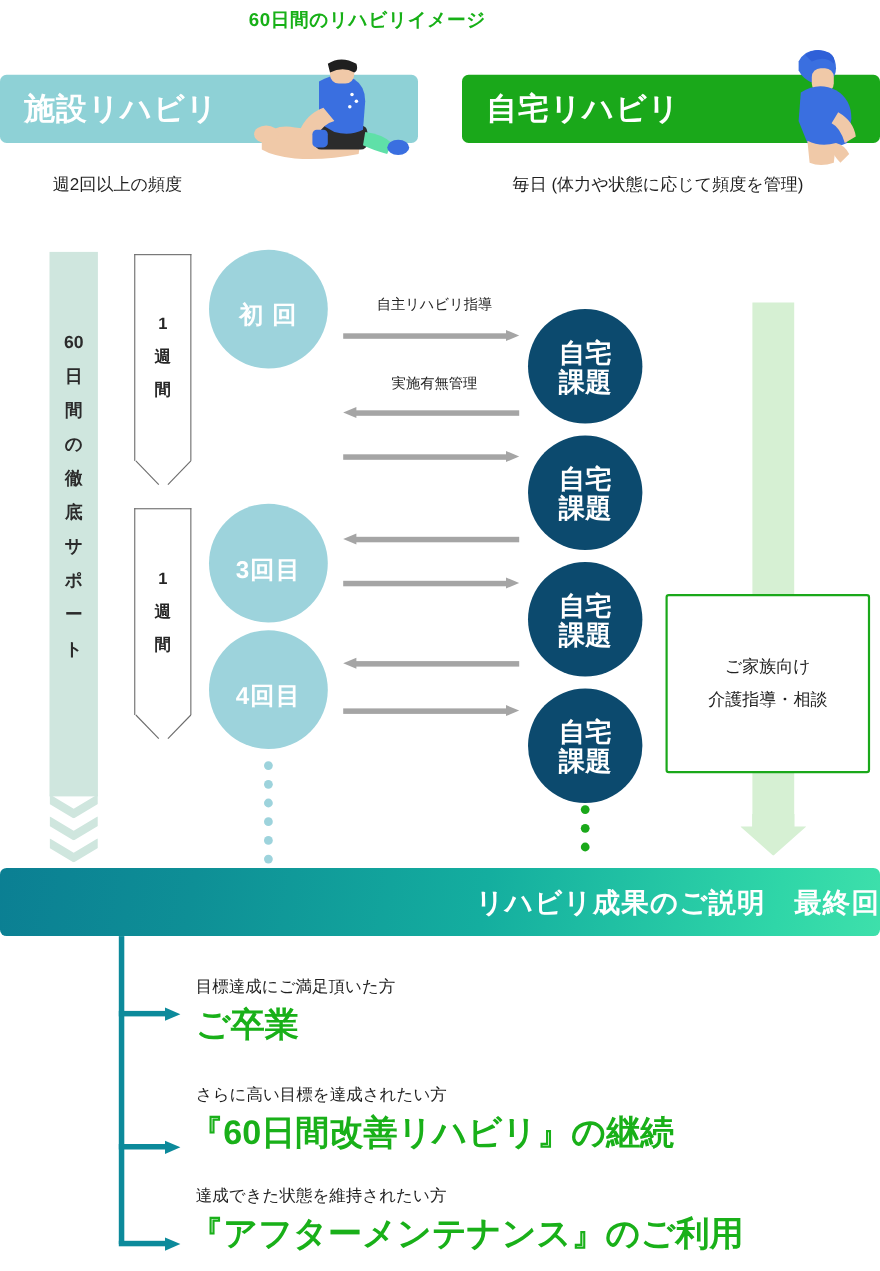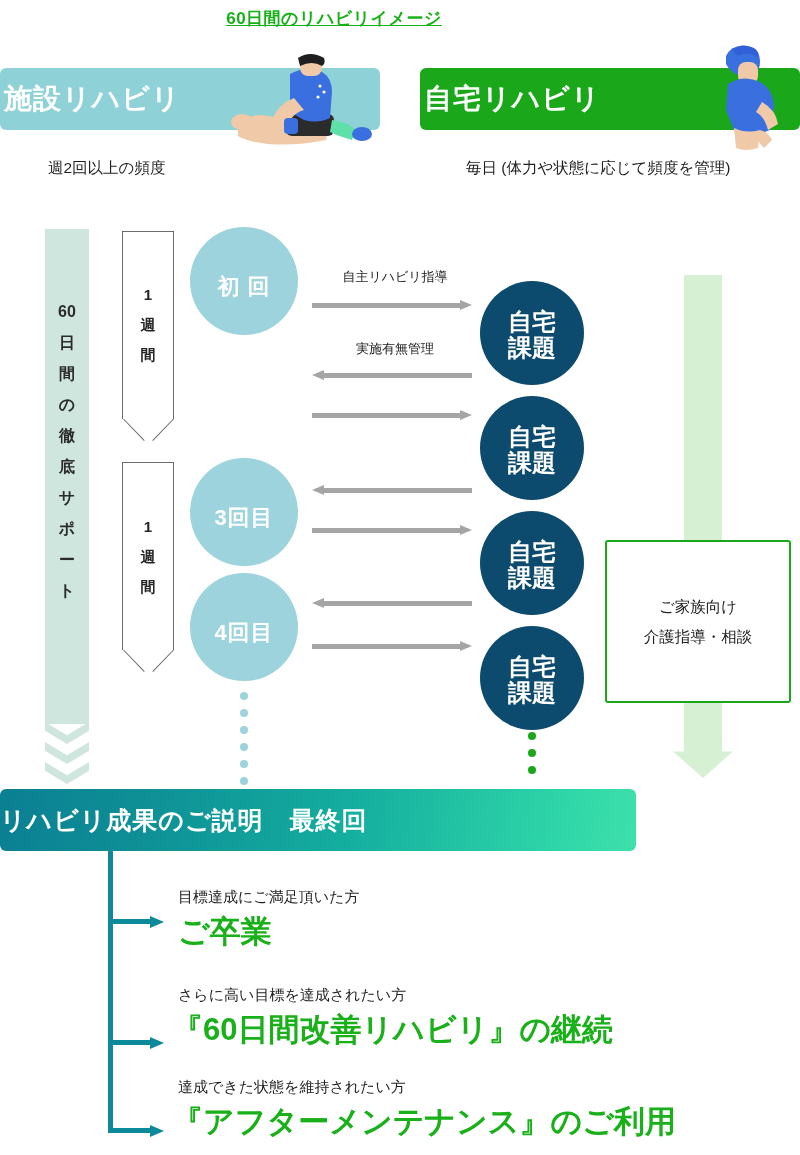--- a/index.html
+++ b/index.html
@@ -20,38 +20,37 @@
   
   .main-title{
     position:absolute;
     left:0; top:7px;
     width:668px;
     text-align:center;
     font-size:17px;
     font-weight:bold;
     color:#17b017;
     letter-spacing:.5px;
-    text-decoration:underline;
   }
 
   
   .banner{
     position:absolute;
     height:62px;
     border-radius:6px;
     display:flex;
     align-items:center;
     overflow:visible;
   }
   .banner-label{
     font-size:28px;
     font-weight:bold;
     color:#ffffff;
     letter-spacing:1px;
-    margin-left:4px;
+    margin-left:22px;
     position:relative;
     z-index:3;
   }
   #banner-facility{ left:0px; top:68px; width:380px; background:#8ed1d6; }
   #banner-home{ left:420px; top:68px; width:380px; background:#1aa81a; }
 
   .freq-note{
     position:absolute;
     font-size:15.5px;
     color:#1f1f1f;
@@ -250,26 +249,26 @@
   }
   #dots-session{ left:240px; top:692px; }
   #dots-session i{ background:#9dd3dc; }
   #dots-home{ left:528px; top:732px; }
   #dots-home i{ background:#1aa81a; }
 
   
   #results-banner{
     position:absolute;
     left:0; top:789px;
-    width:636px; height:62px;
+    width:800px; height:62px;
     border-radius:6px;
     background:linear-gradient(100deg,#0b7f93 0%,#0e8f96 22%,#14ae9f 55%,#2fd6a8 88%,#3ee0ab 100%);
     display:flex;
     align-items:center;
-    justify-content:flex-start;
+    justify-content:flex-end;
   }
   #results-banner .rlabel{
     font-size:25px;
     font-weight:bold;
     color:#ffffff;
     letter-spacing:1px;
   }
 
   
   #conn-vert{

